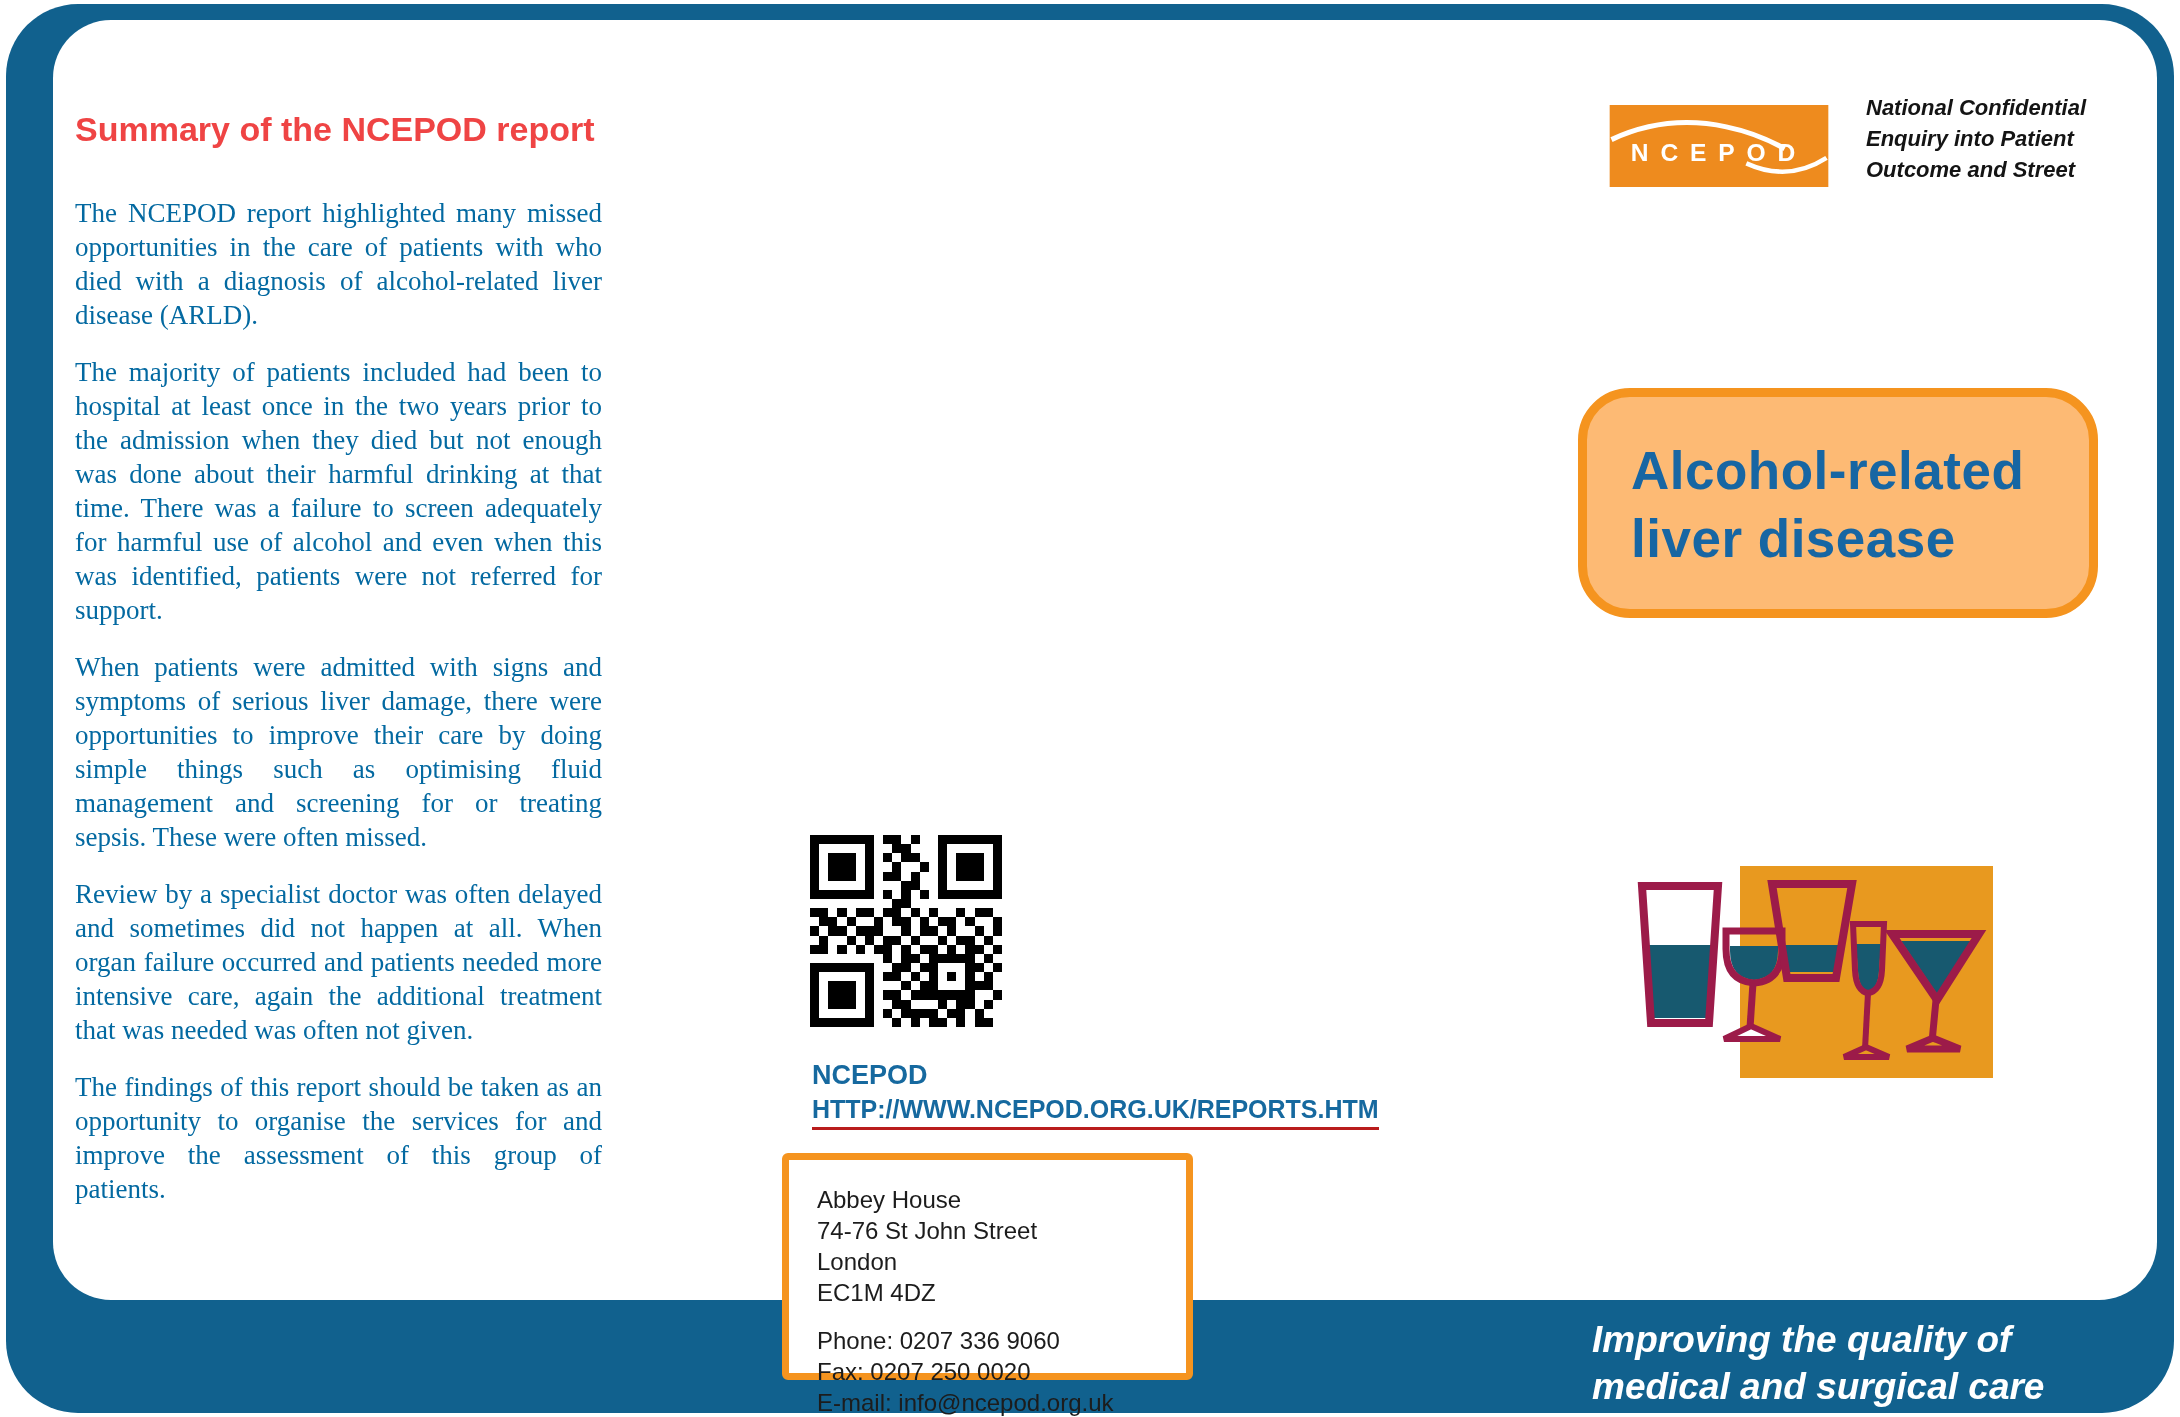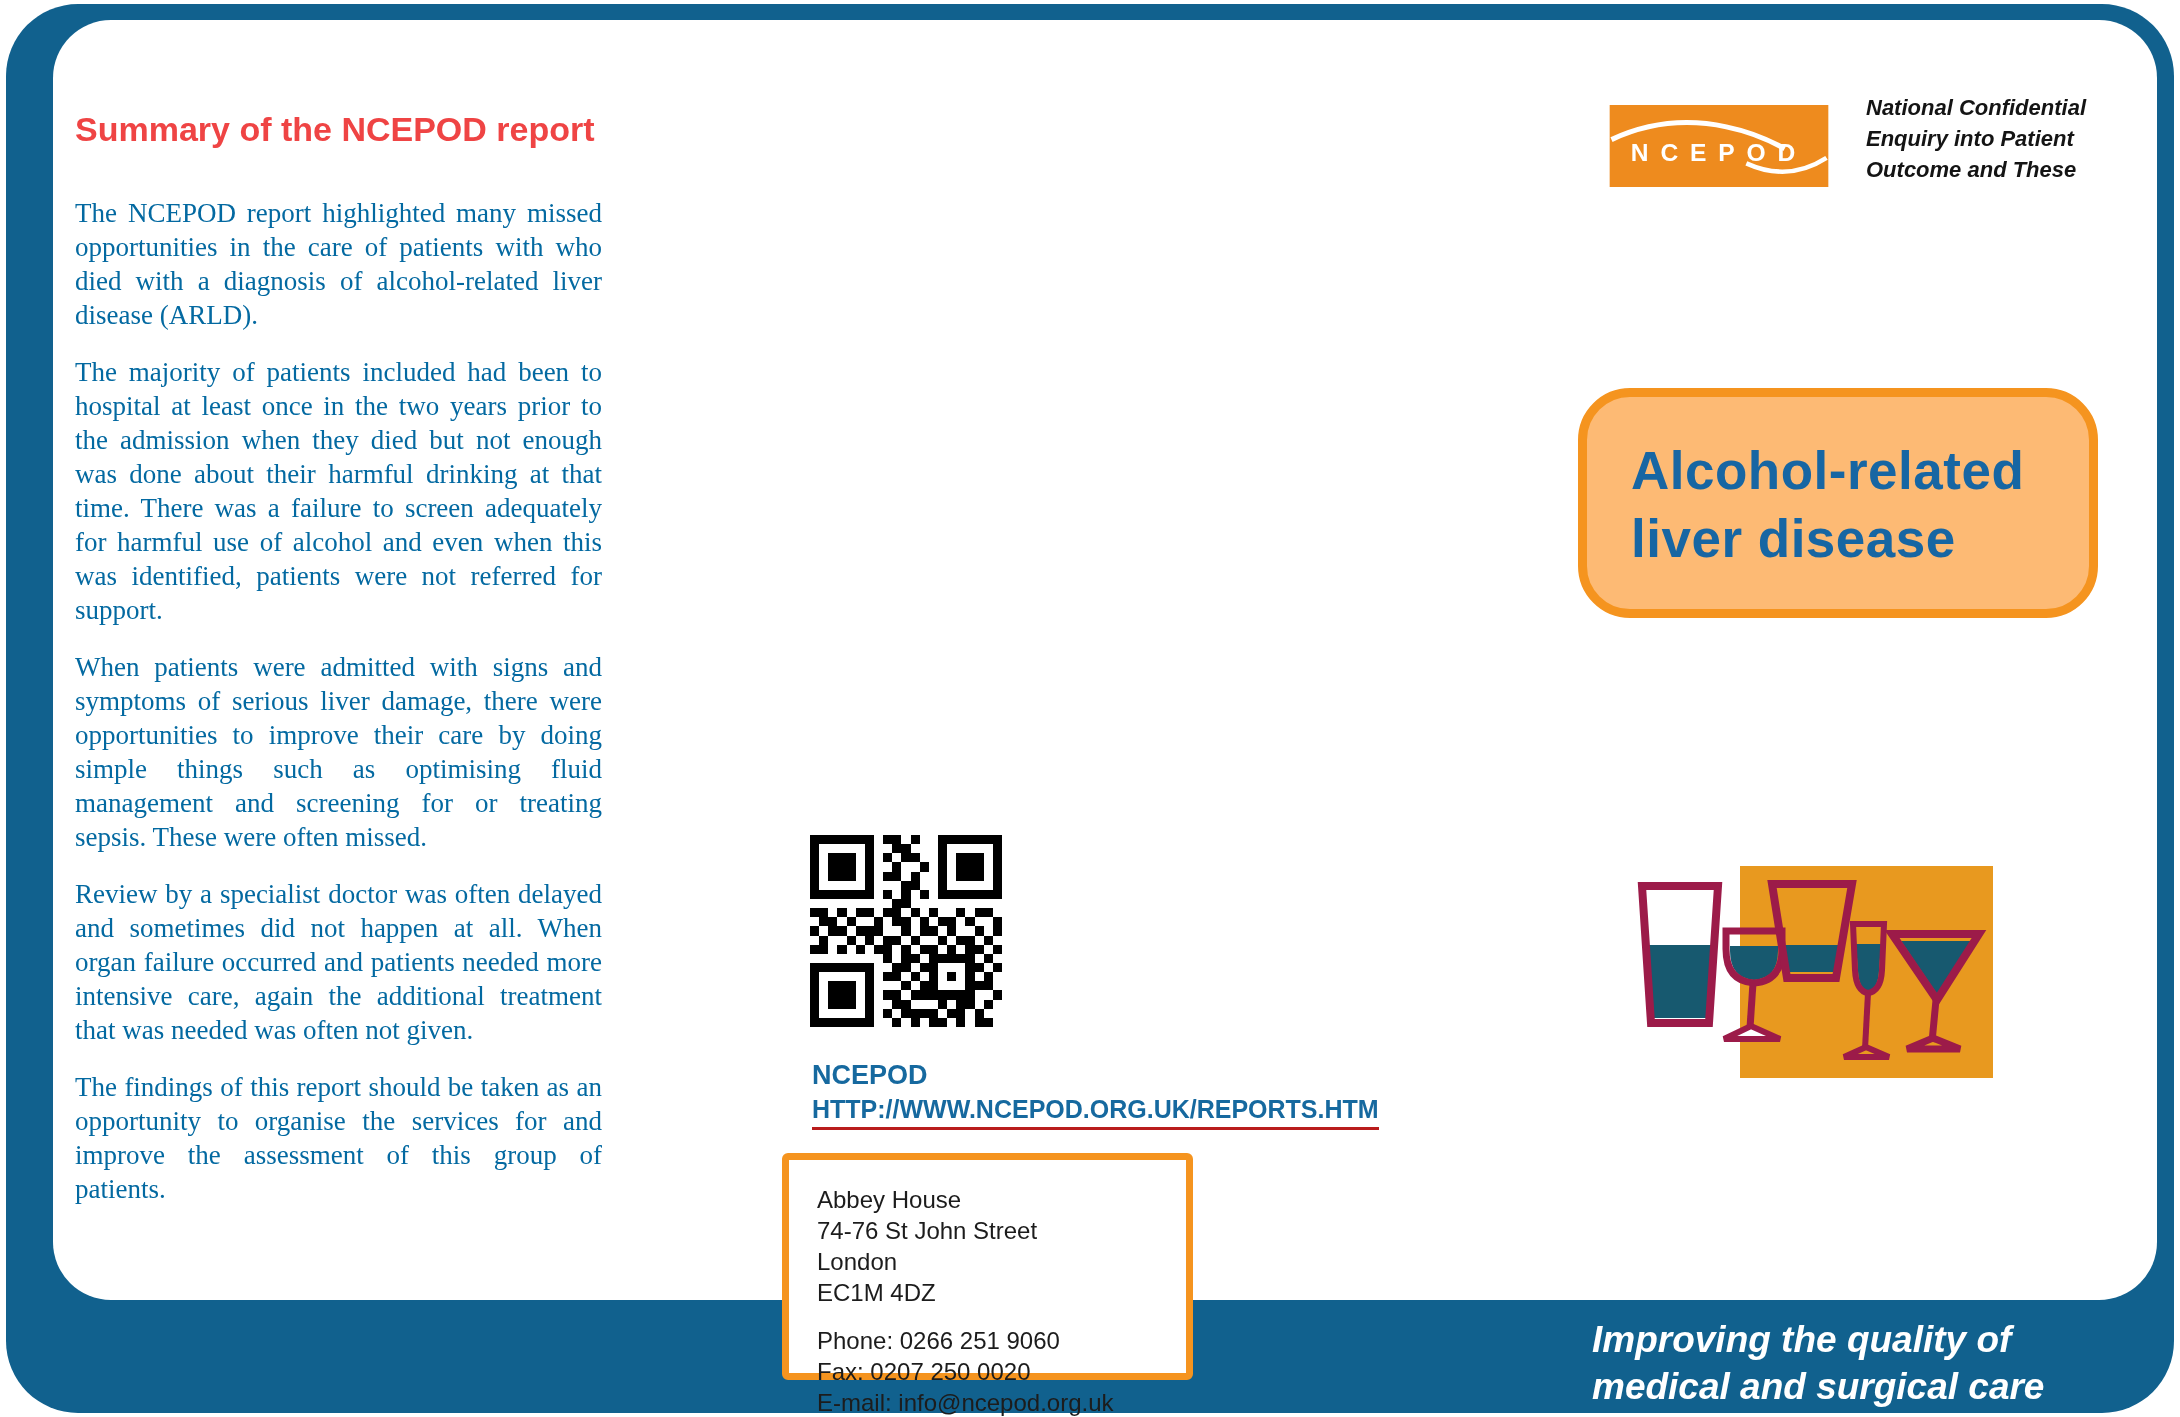--- a/index.html
+++ b/index.html
@@ -95,21 +95,21 @@
     <svg width="226" height="82" viewBox="0 0 240 90">
       <rect x="0" y="0" width="240" height="90" fill="#EE8B1E"></rect>
       <path d="M2,38 Q62,10 128,24 Q162,31 192,48" stroke="#ffffff" stroke-width="5.5" fill="none"></path>
       <path d="M150,64 Q196,85 238,58" stroke="#ffffff" stroke-width="5" fill="none"></path>
       <text x="120" y="62" text-anchor="middle" fill="#ffffff" font-family="Liberation Sans, sans-serif" font-size="27" font-weight="bold" letter-spacing="13">NCEPOD</text>
     </svg>
   </div>
   <div class="abs logo-tagline">
     <div>National Confidential</div>
     <div>Enquiry into Patient</div>
-    <div>Outcome and These</div>
+    <div>Outcome and Street</div>
   </div>
 
   <div class="abs title-box">
     <div class="title-text">
       <div>Alcohol-related</div>
       <div>liver disease</div>
     </div>
   </div>
 
   <div class="abs drinks">
@@ -597,21 +597,21 @@
   <a class="abs report-link-url">HTTP://WWW.NCEPOD.ORG.UK/REPORTS.HTM</a>
 
   <div class="abs address-box">
     <div class="address-lines">
       <div>Abbey House</div>
       <div>74-76 St John Street</div>
       <div>London</div>
       <div>EC1M 4DZ</div>
     </div>
     <div class="address-contact">
-      <div>Phone: 0266 251 9060</div>
+      <div>Phone: 0207 336 9060</div>
       <div>Fax: 0207 250 0020</div>
       <div>E-mail: info@ncepod.org.uk</div>
     </div>
   </div>
 
   <div class="abs footer-tagline">
     <div>Improving the quality of</div>
     <div>medical and surgical care</div>
   </div>
 

